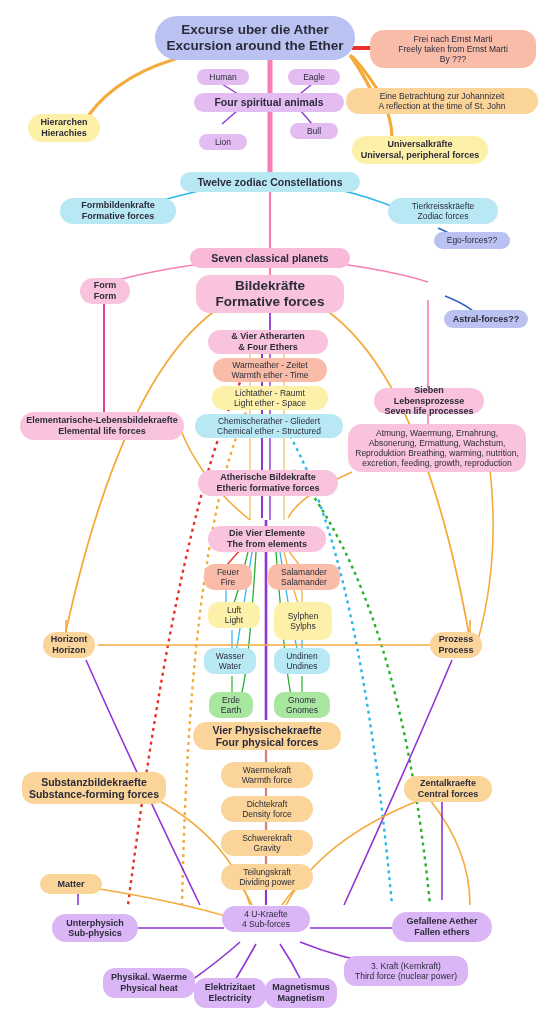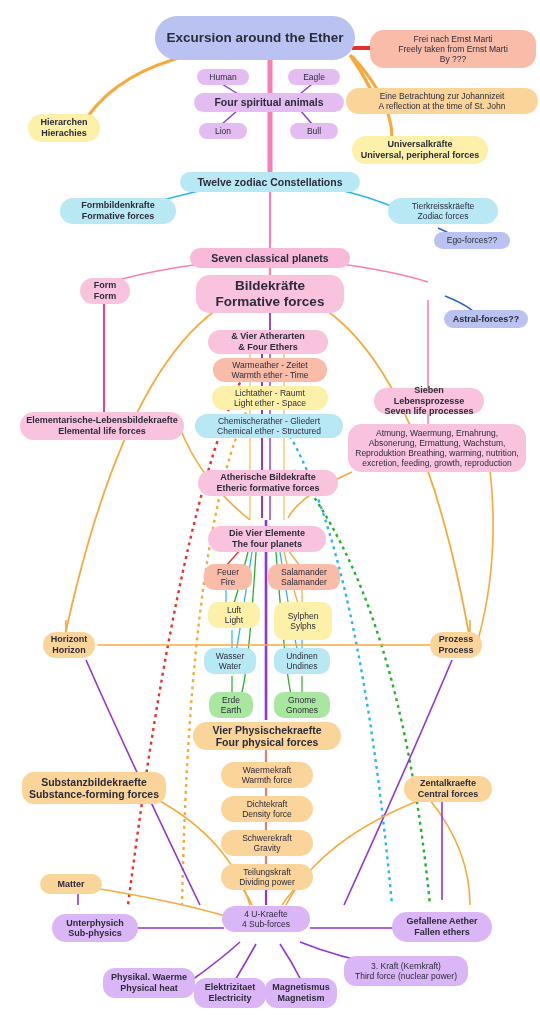--- a/index.html
+++ b/index.html
@@ -117,20 +117,21 @@
     <path d="M256,944 Q246,962 234,982" stroke="#8f36d4" stroke-width="1.6" fill="none"></path>
     <path d="M280,944 Q292,962 302,982" stroke="#8f36d4" stroke-width="1.6" fill="none"></path>
     <path d="M300,942 Q340,958 386,966" stroke="#8f36d4" stroke-width="1.6" fill="none"></path>
 
     <path d="M252,905 Q246,890 232,878" stroke="#f5ab3c" stroke-width="1.6" fill="none"></path>
     <path d="M282,905 Q292,890 306,878" stroke="#f5ab3c" stroke-width="1.6" fill="none"></path>
   </svg>
 
   <div class="node pill t-big" style="left:155px;top:16px;width:200px;height:44px;background:#b9c2f0;">
     <span>
+        <span>Excurse uber die Ather</span>
         <span>Excursion around the Ether</span>
       </span>
   </div>
 
   <div class="node t-small" style="left:370px;top:30px;width:166px;height:38px;background:#f9bca8;border-radius:14px;">
     <span>
         <span>Frei nach Ernst Marti</span>
         <span>Freely taken from Ernst Marti</span>
         <span>By ???</span>
       </span>
@@ -145,21 +146,21 @@
 
   <div class="node pill t-small" style="left:197px;top:69px;width:52px;height:16px;background:#e3bdf2;">
     <span>Human</span>
   </div>
   <div class="node pill t-small" style="left:288px;top:69px;width:52px;height:16px;background:#e3bdf2;">
     <span>Eagle</span>
   </div>
   <div class="node pill t-med-b" style="left:194px;top:93px;width:150px;height:19px;background:#e3bdf2;">
     <span>Four spiritual animals</span>
   </div>
-  <div class="node pill t-small" style="left:199px;top:123px;width:48px;height:16px;background:#e3bdf2;justify-content:center;">
+  <div class="node pill t-small" style="left:199px;top:134px;width:48px;height:16px;background:#e3bdf2;justify-content:center;">
     <span>Lion</span>
   </div>
   <div class="node pill t-small" style="left:290px;top:123px;width:48px;height:16px;background:#e3bdf2;">
     <span>Bull</span>
   </div>
 
   <div class="node pill t-sm-b" style="left:28px;top:114px;width:72px;height:28px;background:#fdf0a8;">
     <span>
         <span>Hierarchen</span>
         <span>Hierachies</span>
@@ -273,21 +274,21 @@
         <span>Atmung, Waermung, Ernahrung,</span>
         <span>Absonerung, Ermattung, Wachstum,</span>
         <span>Reproduktion Breathing, warming, nutrition,</span>
         <span>excretion, feeding, growth, reproduction</span>
       </span>
   </div>
 
   <div class="node pill t-sm-b" style="left:208px;top:526px;width:118px;height:26px;background:#f9c3de;">
     <span>
         <span>Die Vier Elemente</span>
-        <span>The four planets</span>
+        <span>The from elements</span>
       </span>
   </div>
 
   <div class="node t-small" style="left:204px;top:564px;width:48px;height:26px;background:#f9bca8;border-radius:10px;">
     <span>
         <span>Feuer</span>
         <span>Fire</span>
       </span>
   </div>
   <div class="node t-small" style="left:268px;top:564px;width:72px;height:26px;background:#f9bca8;border-radius:10px;">

